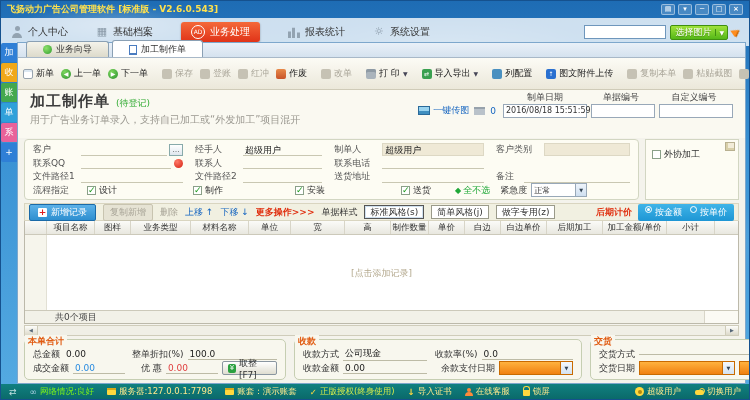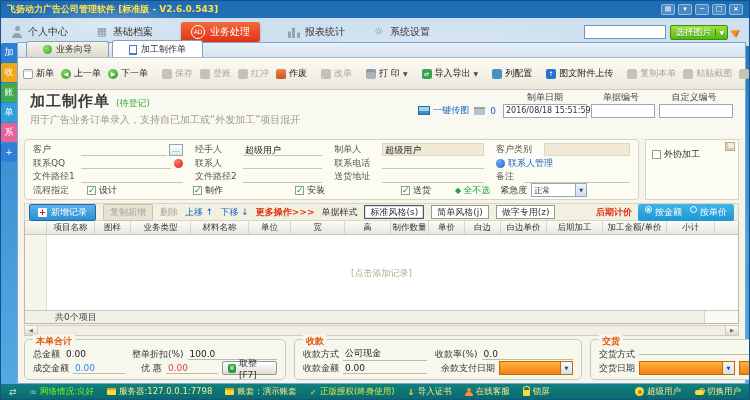--- a/index.html
+++ b/index.html
@@ -149,21 +149,21 @@
 
   
   .hscroll{height:11px;margin:1px 6px;background:#f0efe6;border:1px solid #cfccba;display:flex;align-items:stretch}
   .sarrow{width:13px;background:linear-gradient(#fdfdfa,#dcd9ca);border-right:1px solid #cfccba;font-size:5px;
     line-height:9px;text-align:center;color:#567;cursor:pointer}
   .sarrow.right{margin-left:auto;border-right:none;border-left:1px solid #cfccba}
 
   
   .bottomrow{height:41px;margin:2px 6px 3px;display:flex;gap:8px;flex:none}
   .group{border:1px solid #c6ceb2;border-radius:5px;background:#f8f7ee;position:relative;padding:7px 8px 2px}
-  .gt{position:absolute;top:-5px;left:8px;background:#f8f7ee;padding:0 3px;color:#e05a10;font-weight:bold}
+  .gt{position:absolute;top:-5px;left:0;background:#f8f7ee;padding:0 3px;color:#e05a10;font-weight:bold}
   .g-tot{flex:none;width:262px}.g-pay{flex:none;width:288px}.g-del{flex:1}
   .grow{display:flex;align-items:center;height:14px;gap:4px}
   .glab{color:#333;white-space:nowrap}
   .gval{border-bottom:1px solid #bdbba6;min-width:52px;padding:0 2px;color:#222}
   .gval.plain{border-bottom:none}
   .gval.blue{color:#2a8ce0}
   .gval.red{color:#e04040}
   .roundbtn{margin-left:auto;display:flex;align-items:center;gap:3px;border:1px solid #8a96a0;border-radius:2px;
     background:linear-gradient(#fff,#dfddd0);padding:0 5px;height:14px;cursor:pointer}
   .yen{width:9px;height:9px;background:#2aa040;border-radius:2px;color:#fff;font-size:7px;line-height:9px;text-align:center}
@@ -393,24 +393,20 @@
                 <span class="fval"></span>
                 <span class="qq-icon"></span>
               </div>
             <div class="fcell">
                 <span class="flabel">联系人</span>
                 <span class="fval"></span>
               </div>
             <div class="fcell">
                 <span class="flabel">联系电话</span>
                 <span class="fval"></span>
-              </div>
-            <div class="fcell">
-                <span class="mg-icon"></span>
-                <span class="linkblue">联系人管理</span>
               </div>
           </div>
           <div class="fgrid">
             <div class="fcell">
                 <span class="flabel">文件路径1</span>
                 <span class="fval"></span>
               </div>
             <div class="fcell">
                 <span class="flabel">文件路径2</span>
                 <span class="fval"></span>

